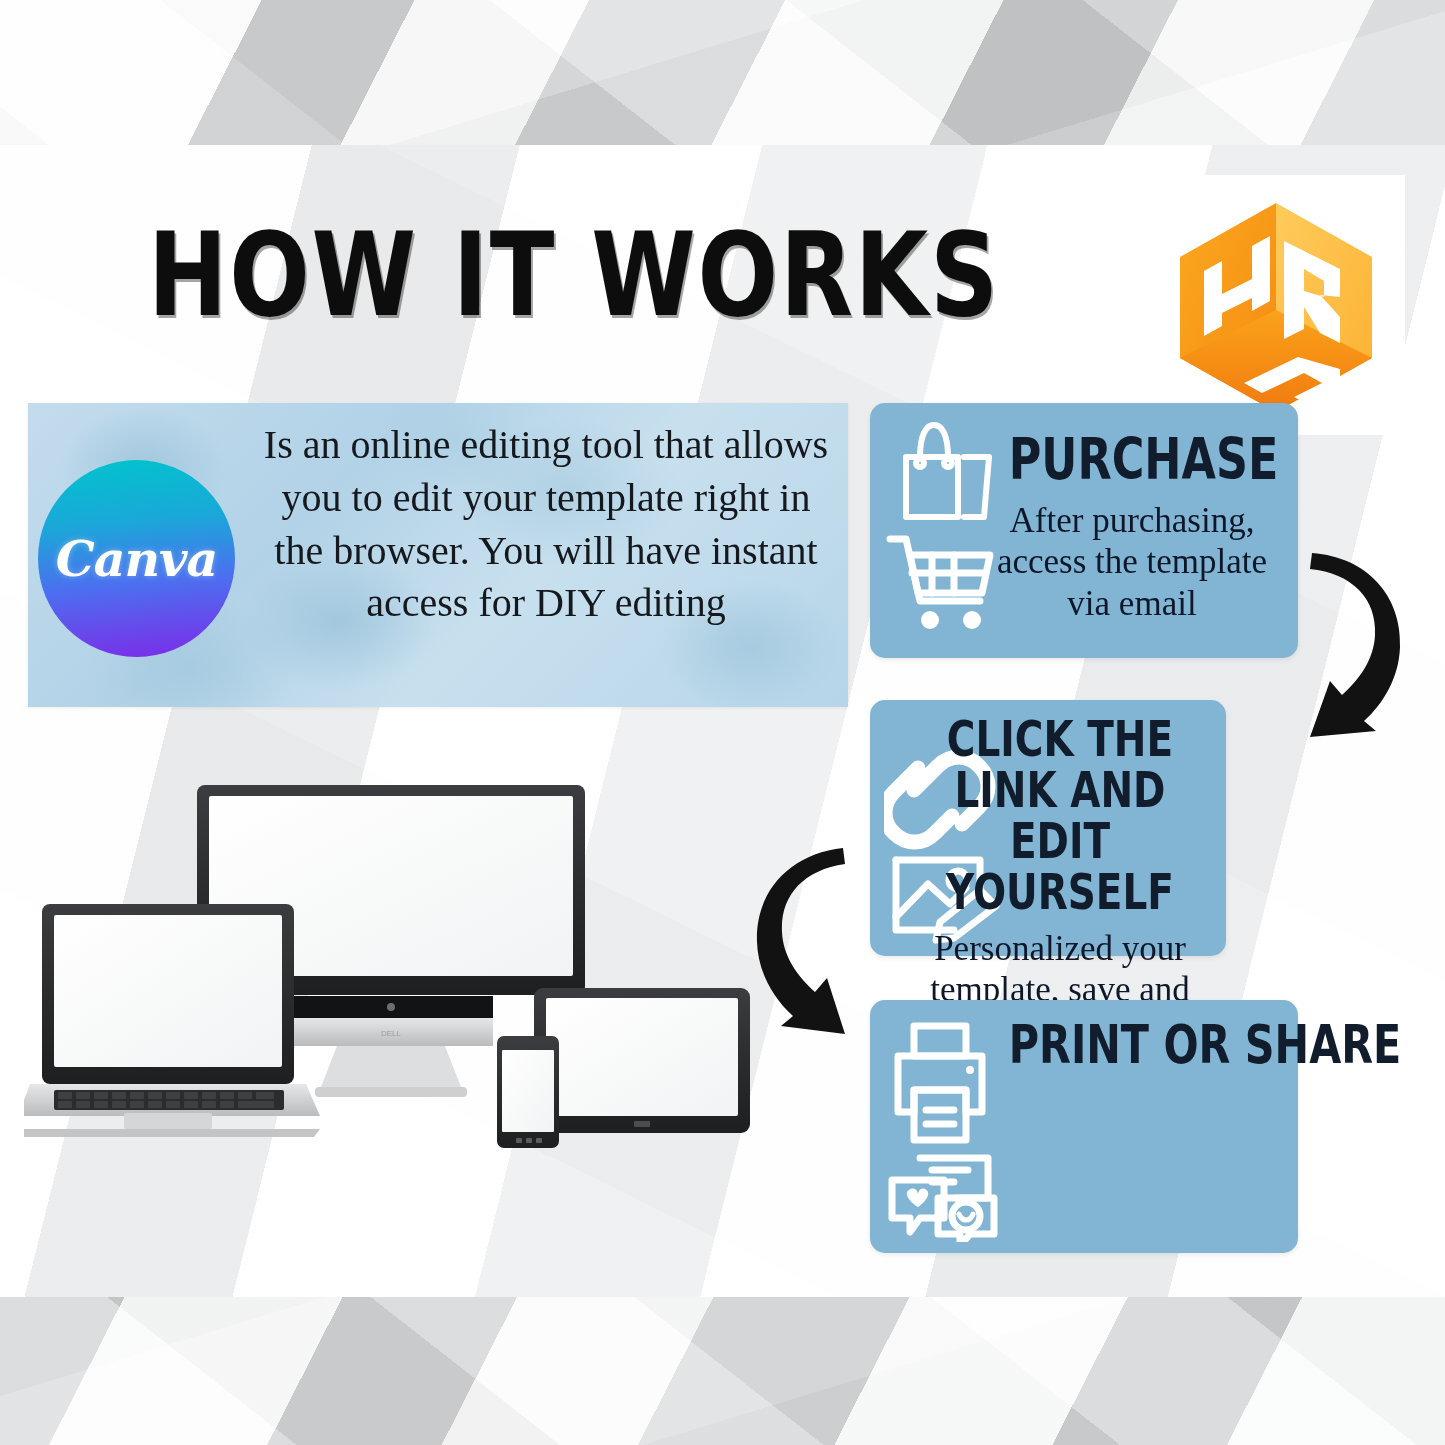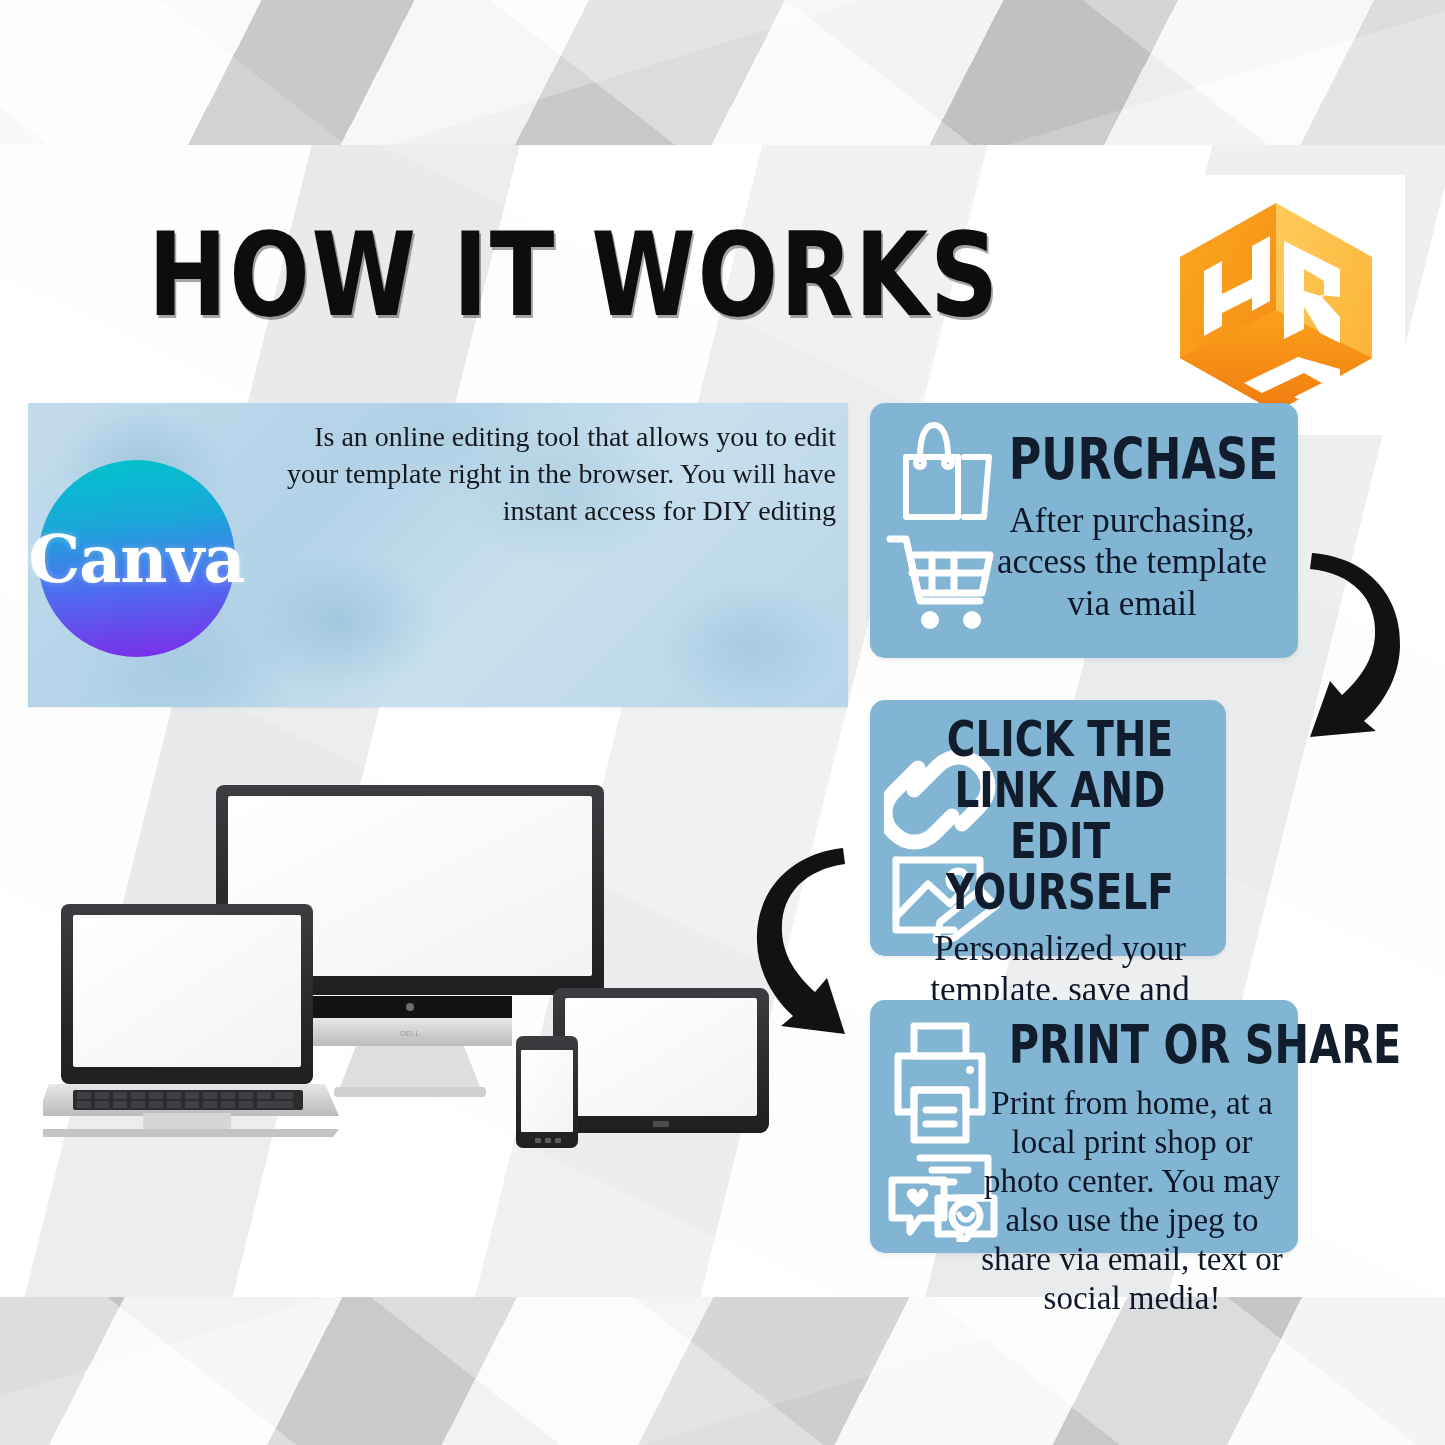--- a/index.html
+++ b/index.html
@@ -63,33 +63,33 @@
       linear-gradient(135deg,#c3dced 0%,#b2d2e7 35%,#c8e0ee 60%,#b6d5e9 100%);
     box-shadow:0 1px 3px rgba(0,0,0,.07);
   }
   .canva-circle{
     position:absolute;left:10px;top:57px;width:197px;height:197px;border-radius:50%;
     background:linear-gradient(175deg,#00c4cc 0%,#1aa8d8 32%,#4c6ff0 62%,#7d2ae8 100%);
     display:flex;align-items:center;justify-content:center;
   }
   .canva-word{
     font-family:"DejaVu Serif",serif;
-    font-weight:700;
-    font-size:65px;color:#fff;letter-spacing:-1px;
+    font-style:italic;font-weight:700;
+    font-size:49px;color:#fff;letter-spacing:-1px;
     text-shadow:0 0 6px rgba(255,255,255,.35);
   }
   .canva-text{
     position:absolute;left:228px;top:16px;width:580px;
     font-family:"Liberation Serif",serif;
-    font-size:28px;line-height:1.32;
-    color:#15181c;text-align:right;
-  }
-
-  
-  .devices{position:absolute;left:43px;top:760px;width:740px;height:420px;}
+    font-size:40px;line-height:1.32;
+    color:#15181c;text-align:center;
+  }
+
+  
+  .devices{position:absolute;left:24px;top:760px;width:740px;height:420px;}
 
   
   .card{
     position:absolute;
     background:#82b5d3;
     border-radius:15px;
     box-shadow:0 2px 5px rgba(0,0,0,.08);
   }
   #card-purchase{left:870px;top:403px;width:428px;height:255px;}
   #card-edit   {left:870px;top:700px;width:356px;height:256px;}
@@ -328,17 +328,16 @@
           <path d="M8 168 L60 168 L60 206 L36 206 L26 220 L26 206 L8 206 Z"></path>
           <path d="M23 180 C26 175 33 175 34 182 C35 175 42 175 44 180 C46 187 34 195 34 195 C34 195 21 187 23 180 Z" fill="#ffffff" stroke="none"></path>
           <path d="M54 186 L110 186 L110 222 L86 222 L76 234 L76 222 L54 222 Z"></path>
           <circle cx="82" cy="204" r="14"></circle>
           <path d="M75 202 C78 210 86 210 89 202" stroke-width="5"></path>
         </g>
       </svg>
     </div>
     <div class="card-body">
       <div class="card-head">PRINT OR SHARE</div>
-      <div class="card-desc">Print from home, at a local print shop or photo center. You may also use the jpeg to share via email, text or social media!</div>
     </div>
   </div>
 
 </div>
 
 </body></html>

